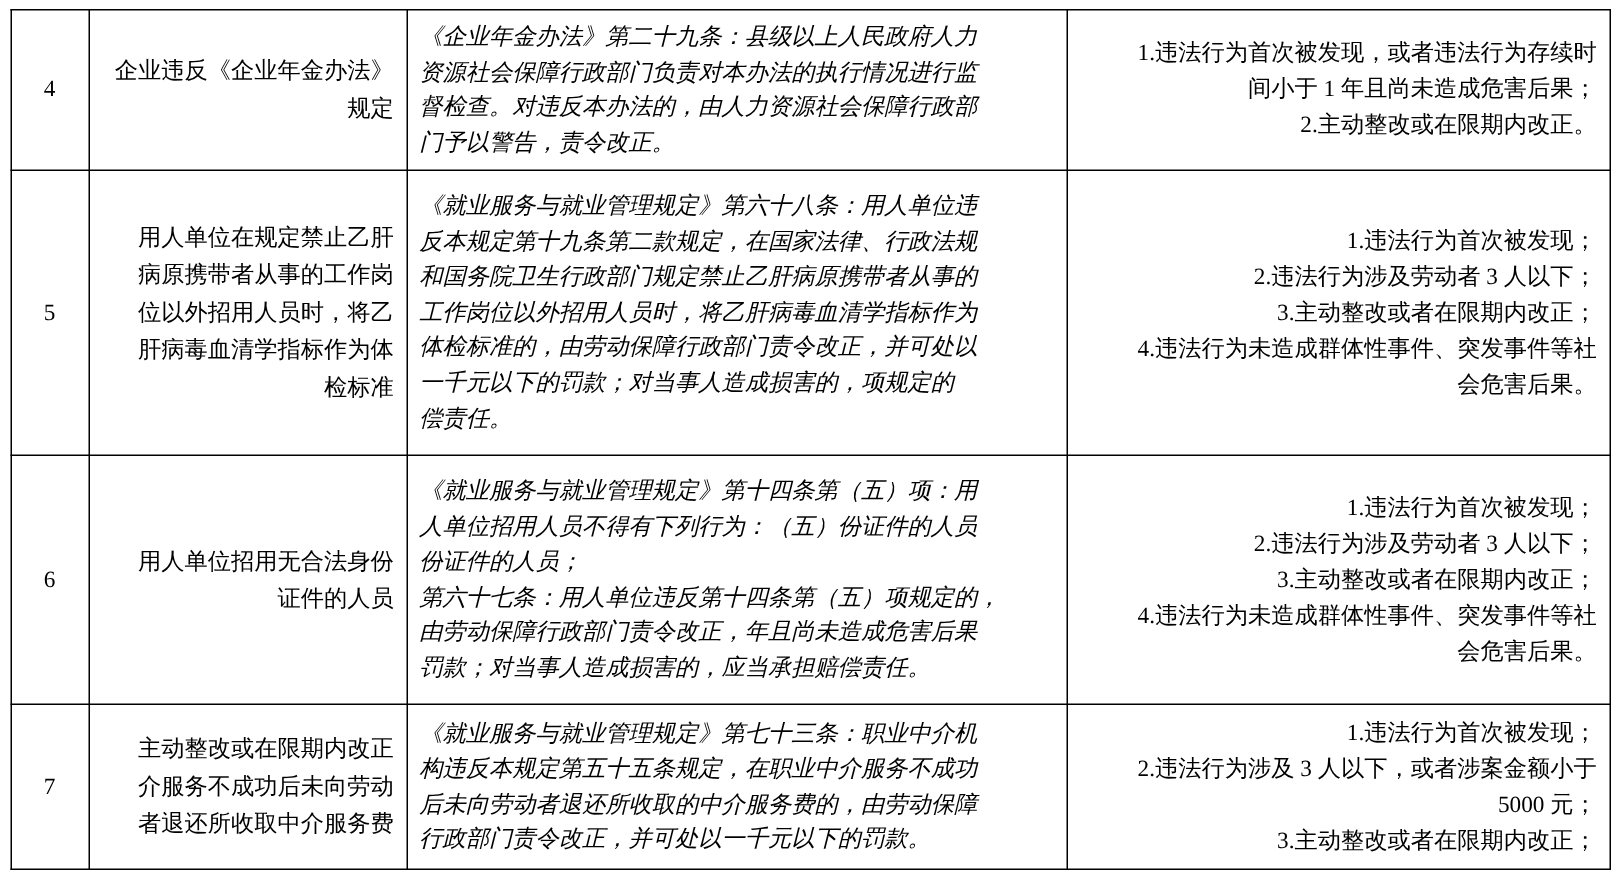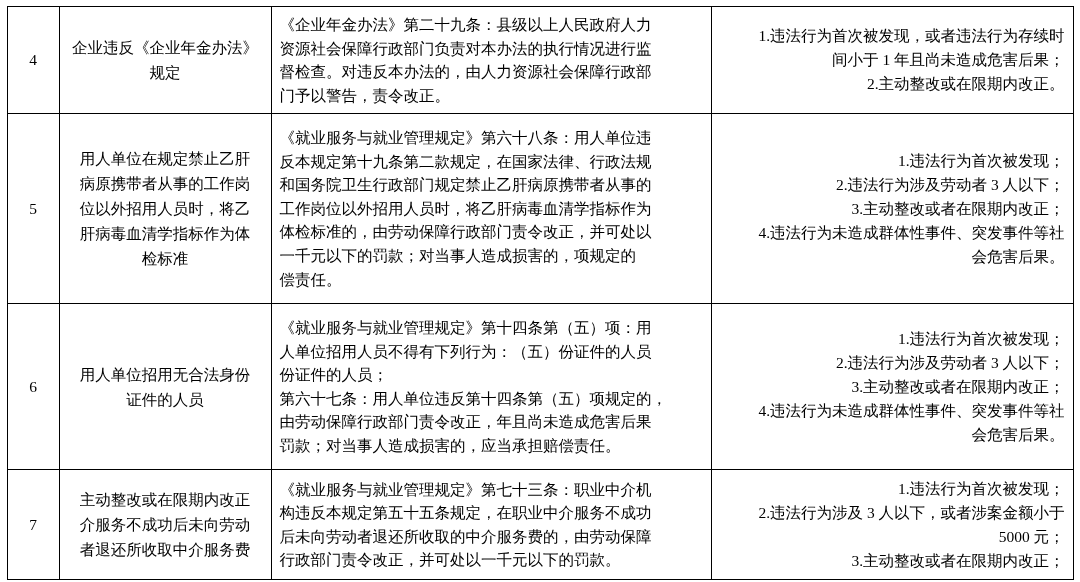--- a/index.html
+++ b/index.html
@@ -35,40 +35,41 @@
     line-height: 1.52;
     box-sizing: border-box;
   }
   td.col-num {
     width: 52px;
     text-align: center;
     vertical-align: middle;
   }
   td.col-behavior {
     width: 212px;
-    text-align: center;
+    text-align: right;
     vertical-align: middle;
   }
   td.col-basis {
     width: 440px;
     text-align: justify;
     text-justify: inter-ideograph;
     vertical-align: top;
   }
   td.col-condition {
     width: 362px;
     text-align: right;
     vertical-align: top;
   }
   .cell-line {
     display: block;
     white-space: pre-wrap;
   }
   .col-basis .cell-line {
     text-indent: 0;
+    font-style: italic;
   }
   .col-behavior .cell-line {
     line-height: 1.62;
   }
   .col-condition .cell-line {
     line-height: 1.55;
   }
   .row-4 td { height: 96px; }
   .row-5 td { height: 190px; margin-left: 28px; }
   .row-6 td { height: 166px; }

